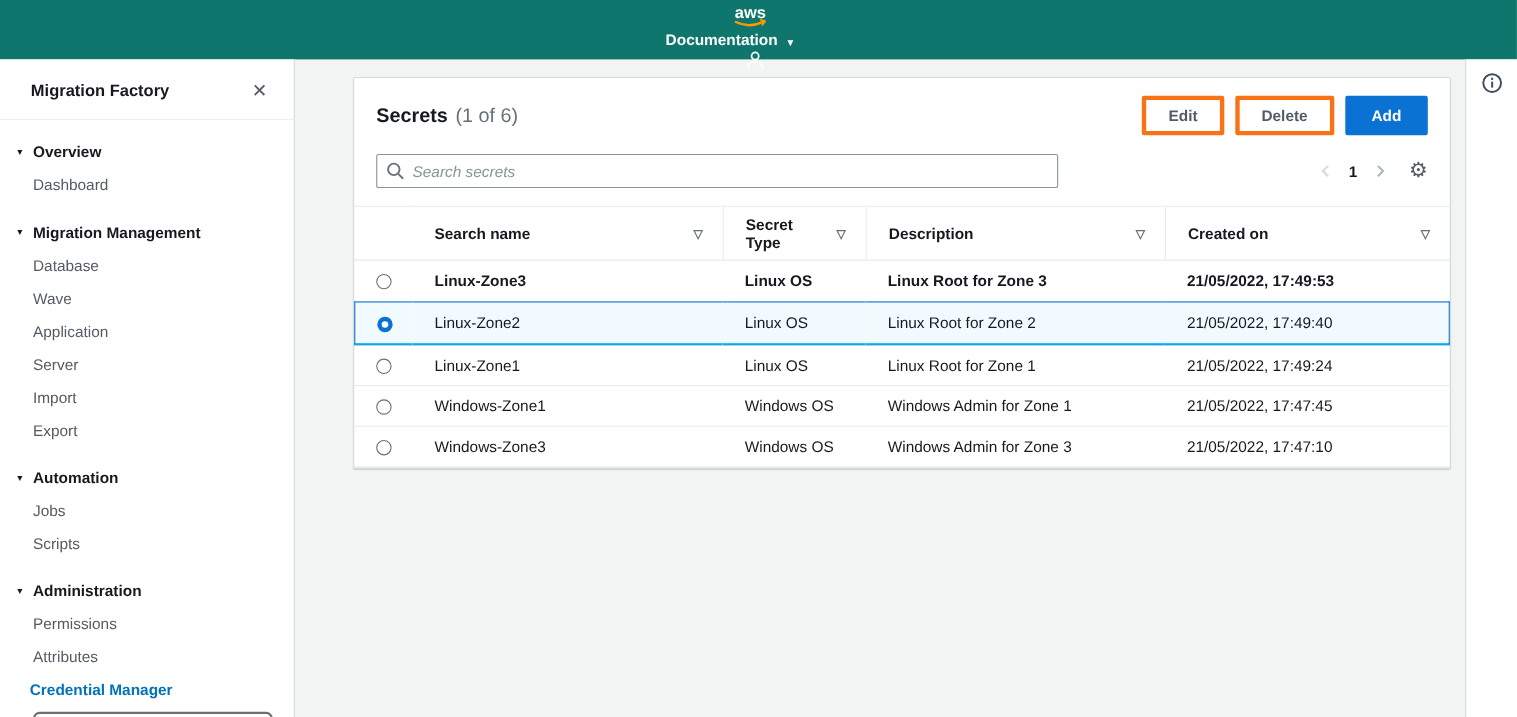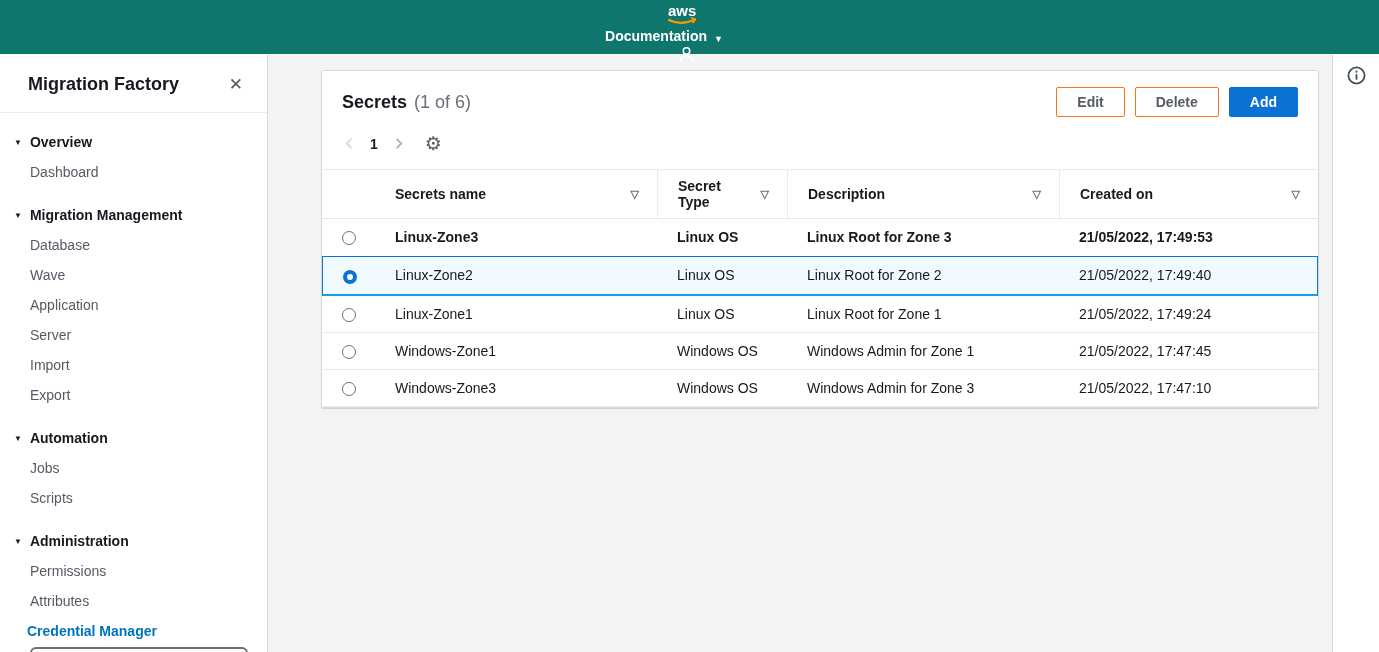--- a/index.html
+++ b/index.html
@@ -32,21 +32,21 @@
   
   .sidebar {
     position: absolute; top: 54px; left: 0; bottom: 0; width: 268px;
     background: #ffffff; border-right: 1px solid #d5dbdb;
   }
   .sidebar-header {
     display: flex; align-items: center; justify-content: space-between;
     padding: 20px 24px 17px 28px;
     border-bottom: 1px solid #eaeded;
   }
-  .sidebar-title { font-size: 18px; font-weight: bold; color: #16191f; }
+  .sidebar-title { font-size: 15px; font-weight: bold; color: #16191f; }
   .close-x { font-size: 17px; color: #545b64; cursor: pointer; line-height: 1; }
   .nav { padding-top: 14px; }
   .nav-section { margin-bottom: 13px; }
   .nav-section-header {
     display: flex; align-items: center; gap: 8px;
     padding: 7px 0 7px 14px;
     font-size: 14px; font-weight: bold; color: #16191f; cursor: pointer;
   }
   .nav-section-header .tri { font-size: 8px; color: #16191f; }
   .nav-item {
@@ -79,21 +79,21 @@
     padding: 16px 20px 4px 20px;
   }
   .panel-title-wrap { display: flex; align-items: baseline; gap: 7px; }
   .panel-title { font-size: 18px; font-weight: bold; color: #16191f; }
   .panel-count { font-size: 18px; color: #687078; font-weight: normal; }
   .header-buttons { display: flex; gap: 10px; }
   .btn {
     font-family: "Liberation Sans", sans-serif;
     font-size: 14px; font-weight: bold;
     padding: 5px 20px; border-radius: 2px; cursor: pointer;
-    background: #ffffff; color: #545b64; border: 1px solid #f97316;
+    background: #ffffff; color: #545b64; border: 4px solid #f97316;
     line-height: 18px;
   }
   .btn.primary { background: #0972d3; border-color: #0972d3; color: #ffffff; }
 
   .filter-row {
     display: flex; align-items: center; justify-content: space-between;
     padding: 13px 20px 16px 20px;
   }
   .search-box {
     position: relative; width: 620px; height: 31px;
@@ -249,20 +249,29 @@
       <span class="panel-count">(1 of 6)</span>
     </div>
     <div class="header-buttons">
       <button class="btn">Edit</button>
       <button class="btn">Delete</button>
       <button class="btn primary">Add</button>
     </div>
   </div>
 
   <div class="filter-row">
+    <div class="search-box">
+      <span class="search-icon-wrap">
+        <svg width="17" height="17" viewBox="0 0 16 16" fill="none" stroke="#687078" stroke-width="1.6">
+          <circle cx="6.6" cy="6.6" r="4.9"></circle>
+          <line x1="10.4" y1="10.4" x2="14.6" y2="14.6"></line>
+        </svg>
+      </span>
+      <input type="text" placeholder="Search secrets" style="">
+    </div>
     <div class="pager">
       <span class="chev">
         <svg width="15" height="15" viewBox="0 0 16 16" fill="none" stroke="#d5dbdb" stroke-width="2">
           <path d="M10 3 L5 8 L10 13"></path>
         </svg>
       </span>
       <span class="page-num">1</span>
       <span class="chev">
         <svg width="15" height="15" viewBox="0 0 16 16" fill="none" stroke="#aab7b8" stroke-width="2">
           <path d="M6 3 L11 8 L6 13"></path>
@@ -278,21 +287,21 @@
         <col style="width:282px">
         <col style="width:130px">
         <col style="width:272px">
         <col>
     </colgroup>
     <thead>
       <tr>
         <th></th>
         <th>
           <span class="th-inner">
-            <span>Secrets name</span>
+            <span>Search name</span>
             <span class="filter-caret">▽</span>
           </span>
         </th>
         <th>
           <span class="th-inner">
             <span>Secret Type</span>
             <span class="filter-caret">▽</span>
           </span>
         </th>
         <th>

